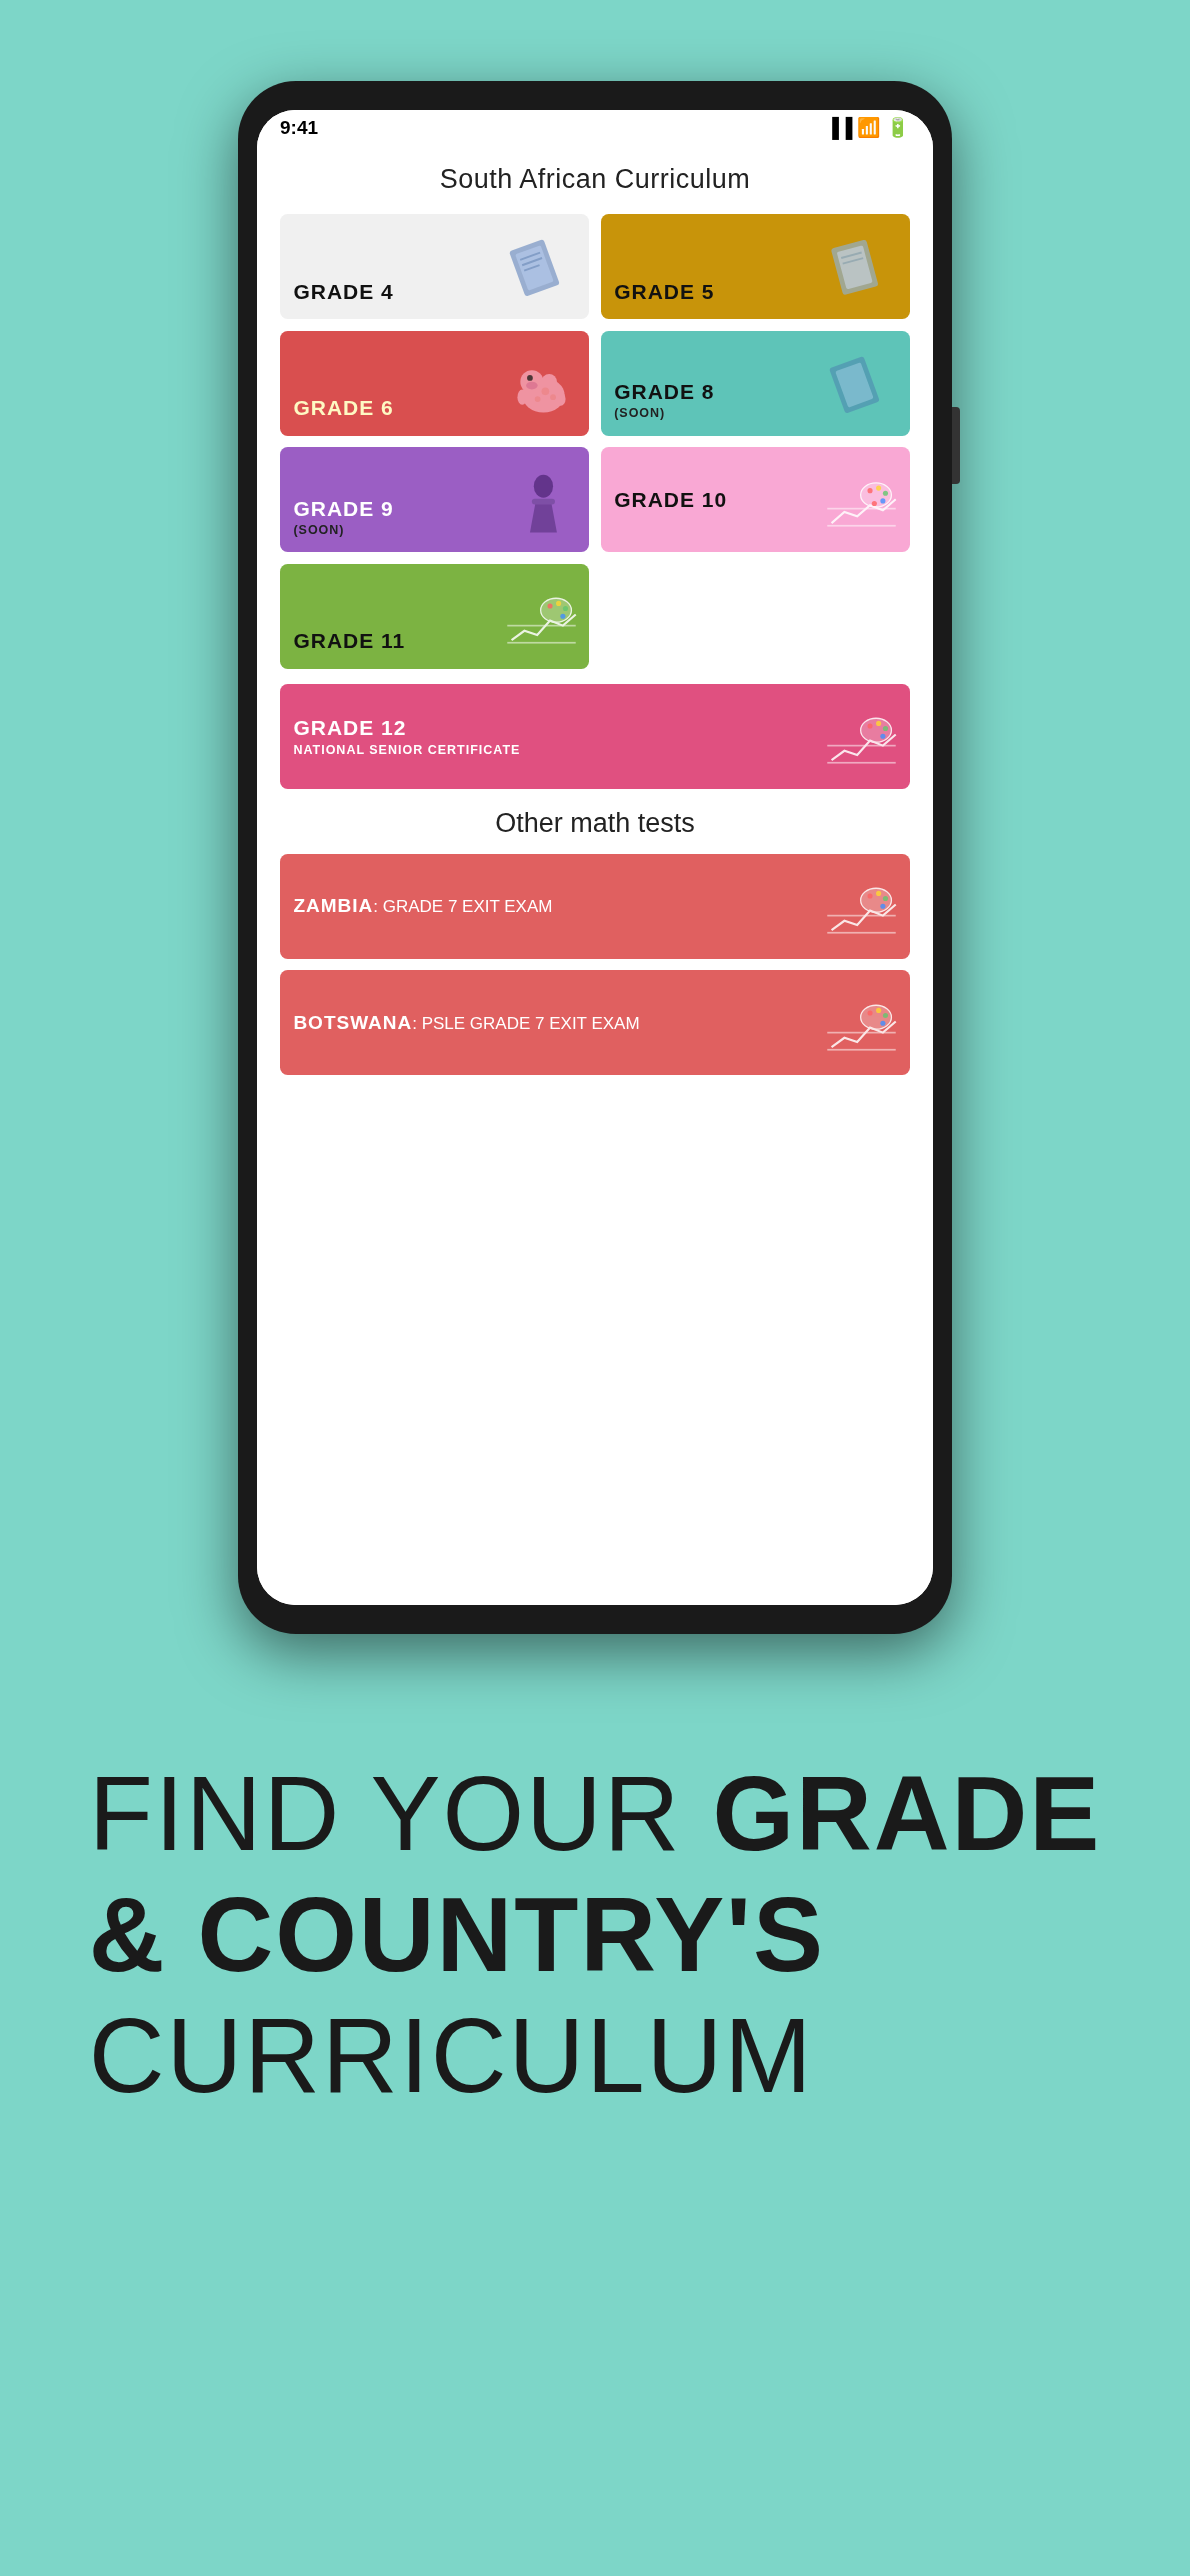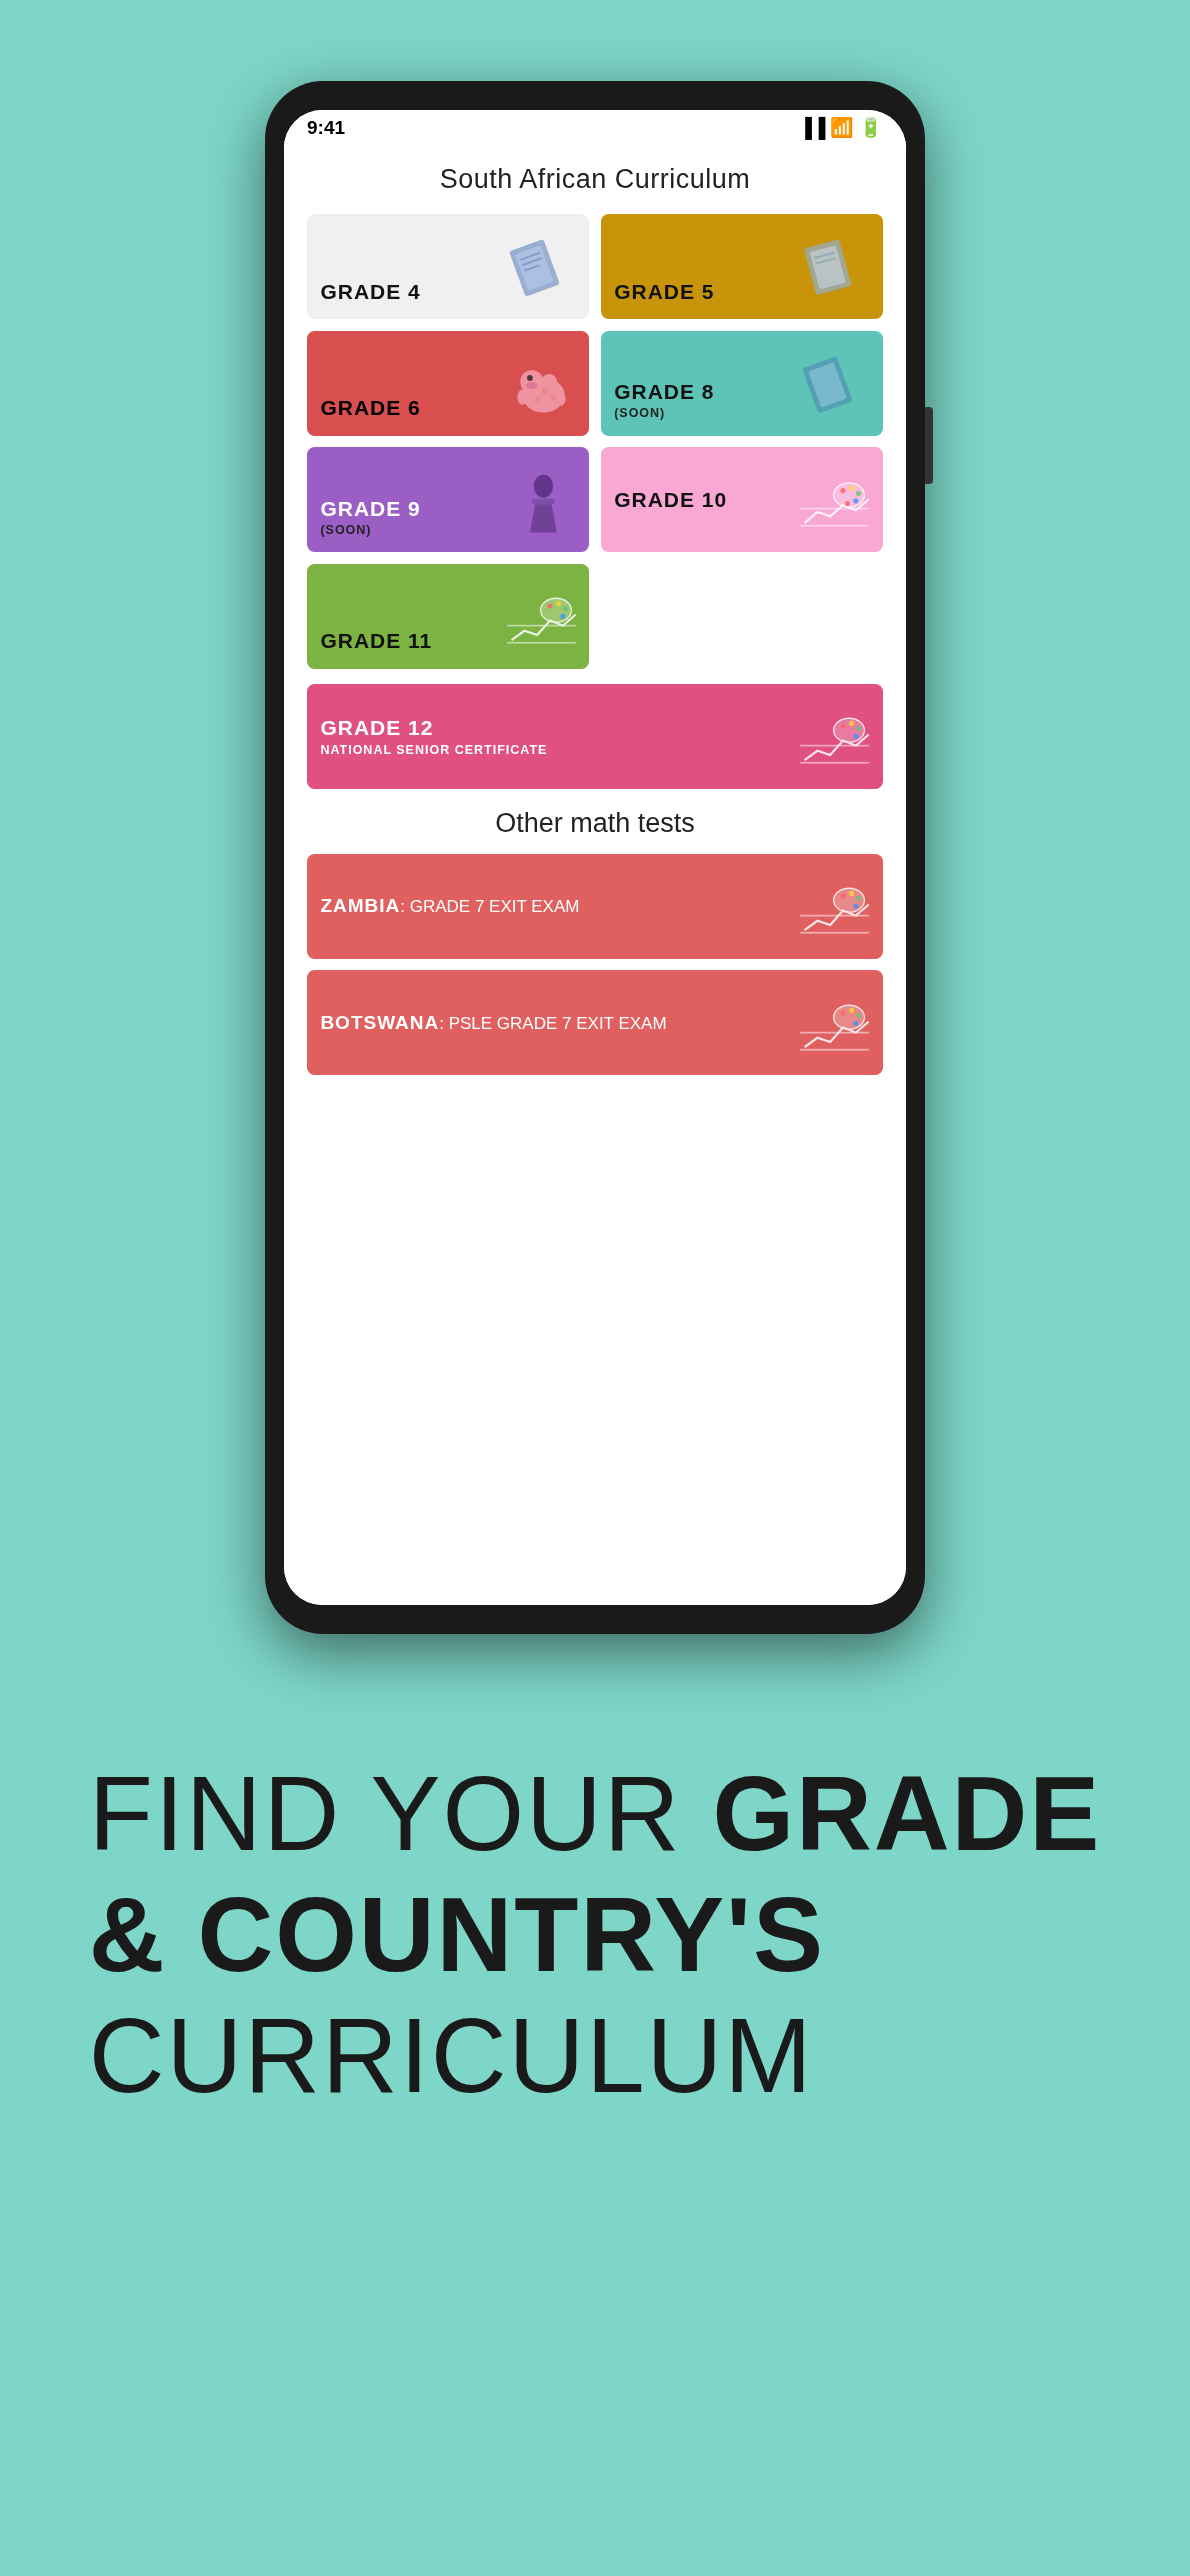--- a/index.html
+++ b/index.html
@@ -19,21 +19,21 @@
     .phone-wrapper {
       width: 1190px;
       height: 1677px;
       display: flex;
       justify-content: center;
       align-items: center;
       padding-top: 38px;
     }
 
     .phone-frame {
-      width: 660px;
+      width: 714px;
       height: 1553px;
       background: #1a1a1a;
       border-radius: 58px;
       position: relative;
       box-shadow: 0 19px 58px rgba(0,0,0,0.5);
       padding: 29px 19px;
       display: flex;
       flex-direction: column;
     }
 
@@ -229,21 +229,21 @@
               <g transform="rotate(-15,40,40)">
                 <rect x="15" y="10" width="38" height="50" rx="3" fill="#90b0d0" opacity="0.8"></rect>
                 <rect x="20" y="15" width="28" height="40" rx="2" fill="#b8cce4"></rect>
                 <line x1="23" y1="22" x2="45" y2="22" stroke="#90b0d0" stroke-width="2"></line>
                 <line x1="23" y1="28" x2="45" y2="28" stroke="#90b0d0" stroke-width="2"></line>
               </g>
             </svg>
           </div>
 
           <div class="grade-tile tile-red">
-            <span class="grade-label" style="color:#000000">GRADE 6</span>
+            <span class="grade-label" style="color:#fef9c3">GRADE 6</span>
             <svg class="tile-illustration" viewBox="0 0 80 80" xmlns="http://www.w3.org/2000/svg">
 
               <ellipse cx="42" cy="48" rx="22" ry="18" fill="#f4a0b0"></ellipse>
               <circle cx="30" cy="34" r="12" fill="#f4a0b0"></circle>
               <circle cx="28" cy="30" r="3" fill="#333"></circle>
               <ellipse cx="30" cy="38" rx="6" ry="4" fill="#e080a0"></ellipse>
               <circle cx="48" cy="34" r="8" fill="#f4a0b0"></circle>
               <ellipse cx="20" cy="50" rx="5" ry="8" fill="#f4a0b0"></ellipse>
               <ellipse cx="60" cy="52" rx="5" ry="7" fill="#f4a0b0"></ellipse>
 

